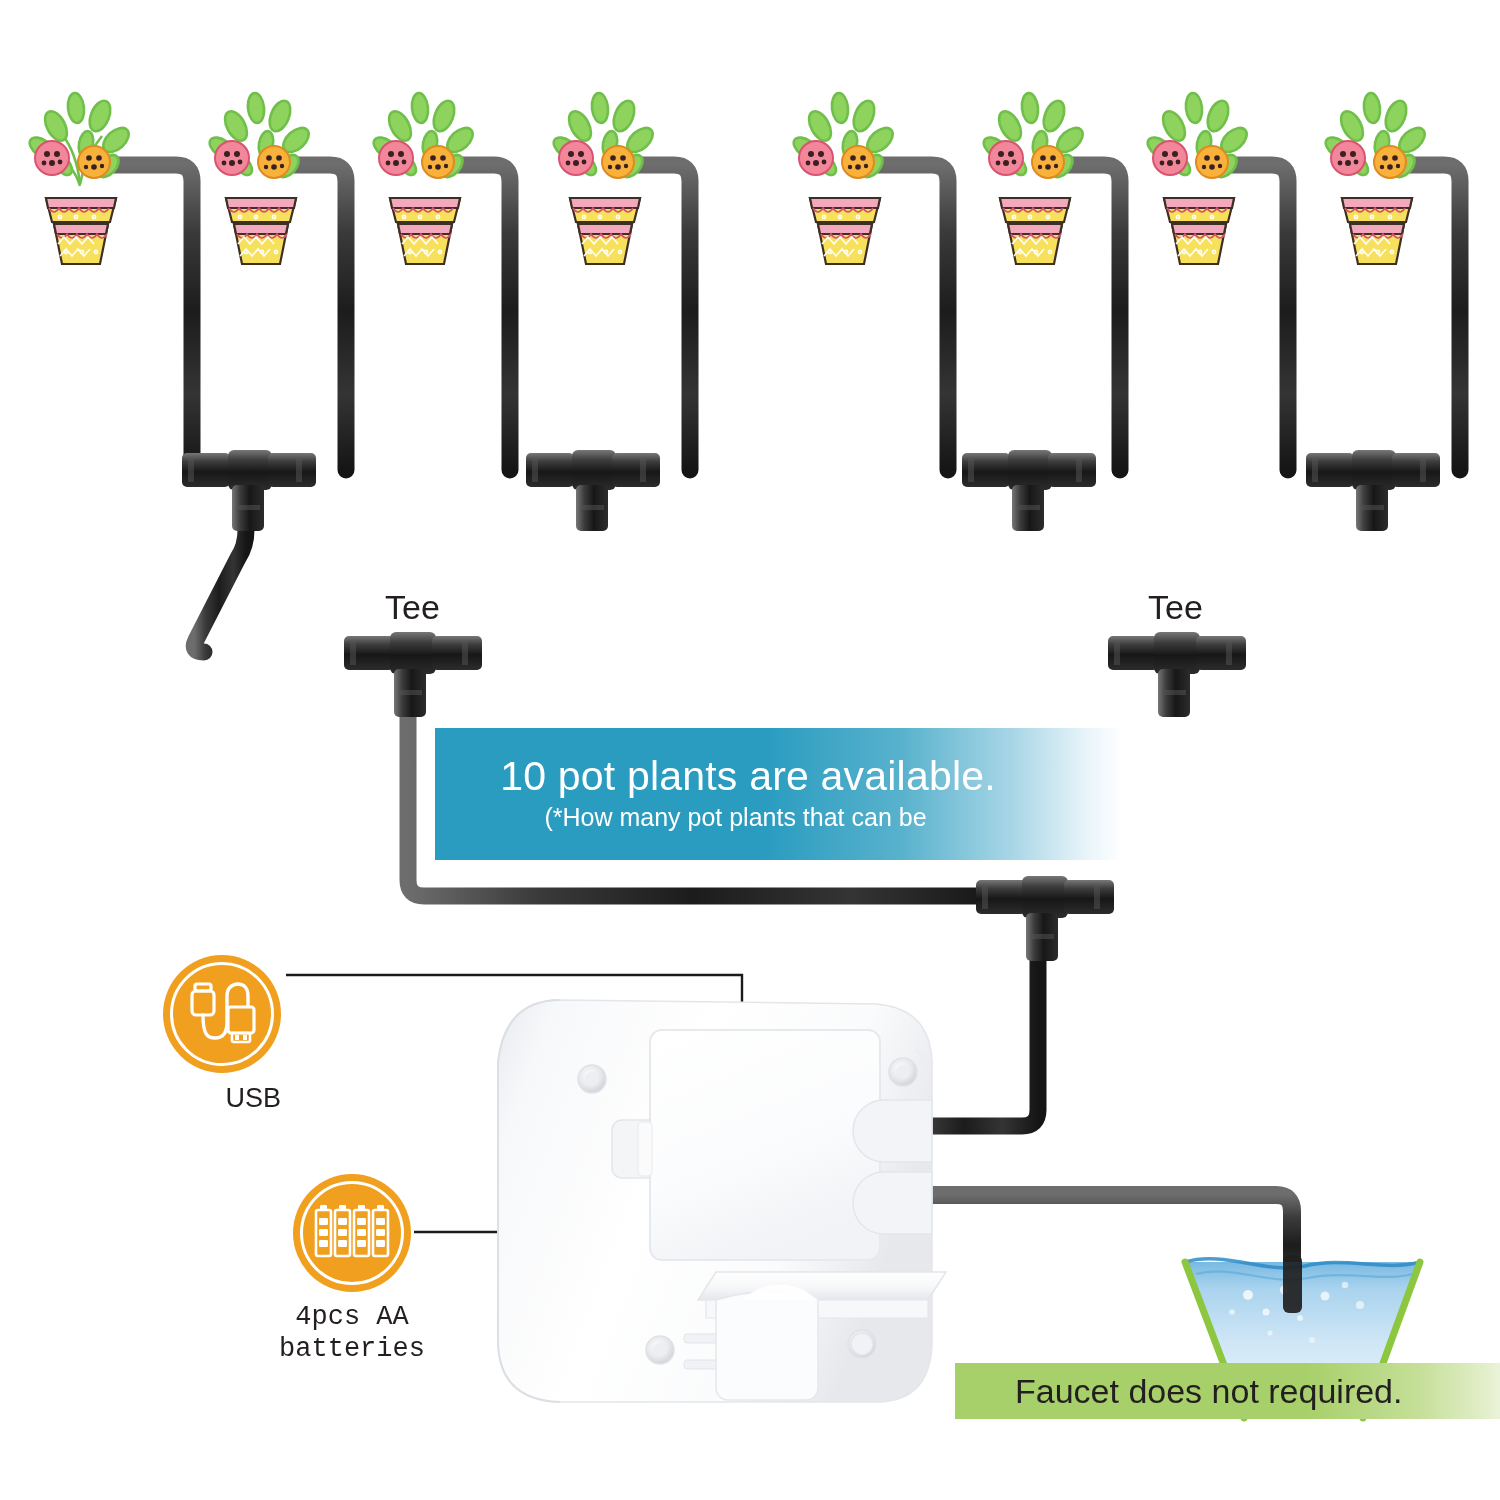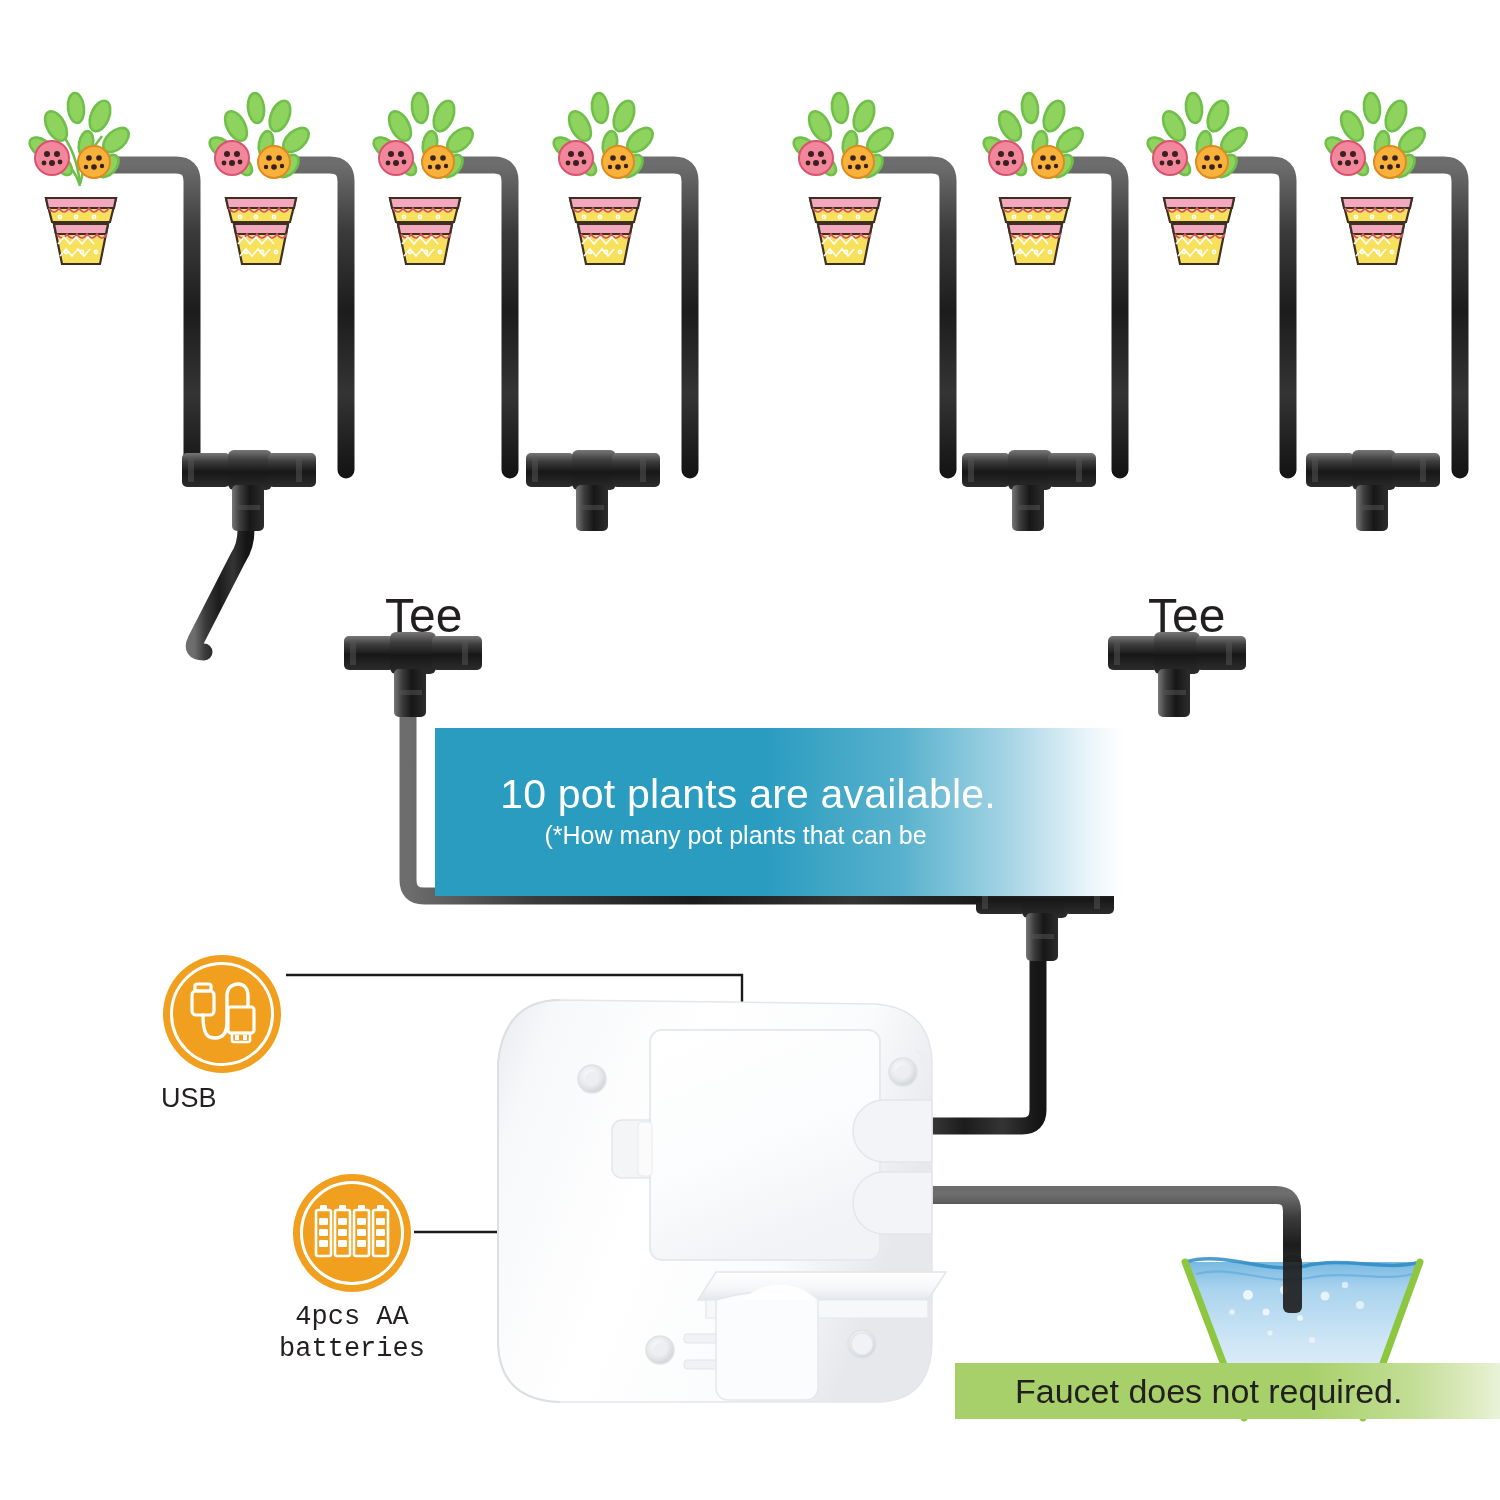--- a/index.html
+++ b/index.html
@@ -25,21 +25,21 @@
     width: 1500px;
     height: 1500px;
   }
   .abs { position: absolute; }
 
   
   .banner-blue {
     left: 435px;
     top: 728px;
     width: 688px;
-    height: 168px;
+    height: 132px;
     background: linear-gradient(to right,
         #2a9cc0 0%, #2a9cc0 48%, #59b2cd 68%, #a9d6e6 84%, #eaf5fa 95%, #ffffff 100%);
     z-index: 6;
     display: flex;
     flex-direction: column;
     justify-content: center;
     align-items: center;
     box-sizing: border-box;
     padding-left: 8px;
   }
@@ -94,35 +94,35 @@
   .callout-circle::after {
     content: "";
     position: absolute;
     left: 7px; top: 7px; right: 7px; bottom: 7px;
     border-radius: 50%;
     border: 3px solid #ffffff;
     box-sizing: border-box;
   }
   .callout-label {
     margin-top: 10px;
-    text-align: left;
+    text-align: right;
     color: #231f20;
     font-size: 27px;
     line-height: 1.18;
     white-space: pre-line;
   }
   #callout-usb { left: 163px; top: 955px; width: 118px; }
   #callout-usb .callout-label { margin-left: -2px; }
   #callout-battery { left: 293px; top: 1174px; width: 118px; font-family: Liberation Mono, monospace; }
   #callout-battery .callout-label { width: 170px; margin-left: -26px; text-align: center; }
 
   
   .tee-label {
     color: #231f20;
-    font-size: 48px;
+    font-size: 34px;
     z-index: 5;
   }
   #tee-label-left { left: 385px; top: 588px; }
   #tee-label-right { left: 1148px; top: 588px; }
 
   
   .plant { width: 130px; height: 185px; z-index: 3; }
   .plant svg { width: 130px; height: 185px; display: block; }
 </style>
 </head>

